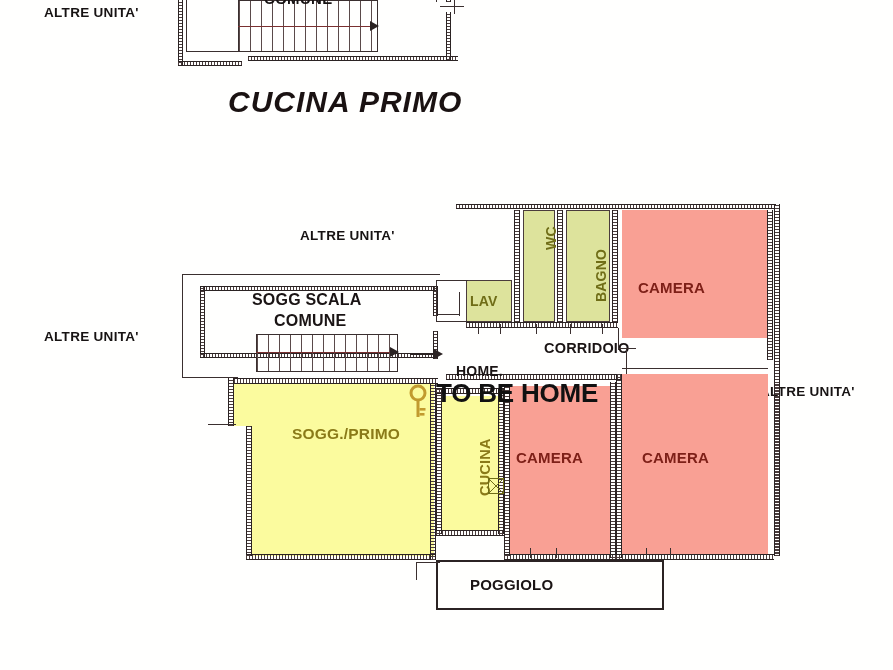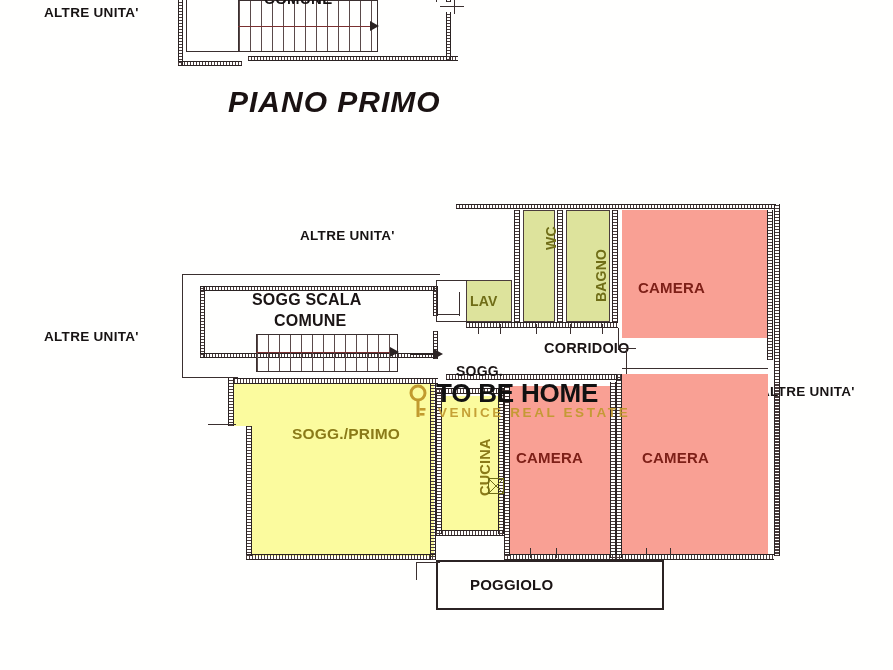--- a/index.html
+++ b/index.html
@@ -130,21 +130,21 @@
     <div class="stair" style="left:60px;top:44px;width:140px;height:52px;"></div>
     <div class="stairline" style="left:60px;top:70px;width:134px;"></div>
     <div class="arrowhead" style="left:192px;top:65px;"></div>
 
   </div>
 
   <div class="lbl" style="left:264px;top:-9px;font-size:15px;">COMUNE</div>
 
   <div class="lbl" style="left:44px;top:6px;font-size:13.5px;">ALTRE UNITA'</div>
 
-  <div id="piano-primo">PIANO PRIMO</div>
+  <div id="piano-primo">CUCINA PRIMO</div>
 
   <div class="lbl" style="left:300px;top:229px;font-size:13.5px;">ALTRE UNITA'</div>
 
   <div class="lbl" style="left:44px;top:330px;font-size:13.5px;">ALTRE UNITA'</div>
 
   <div class="lbl" style="left:760px;top:385px;font-size:13.5px;">ALTRE UNITA'</div>
 
   <div id="mainplan">
 
     <div class="hatchwall" style="left:278px;top:8px;width:320px;height:5px;"></div>
@@ -204,21 +204,21 @@
     <div class="wallthin" style="left:448px;top:152px;width:1.4px;height:34px;"></div>
 
     <div class="hatchwall" style="left:268px;top:178px;width:180px;height:6px;"></div>
 
     <div class="wallthin" style="left:300px;top:128px;width:1.2px;height:10px;"></div>
     <div class="wallthin" style="left:322px;top:128px;width:1.2px;height:10px;"></div>
     <div class="wallthin" style="left:358px;top:128px;width:1.2px;height:10px;"></div>
     <div class="wallthin" style="left:392px;top:128px;width:1.2px;height:10px;"></div>
     <div class="wallthin" style="left:424px;top:128px;width:1.2px;height:10px;"></div>
 
-    <div class="roomlbl txtdark" style="left:278px;top:168px;font-size:14px;">SOGG.</div>
+    <div class="roomlbl txtdark" style="left:278px;top:168px;font-size:14px;">HOME.</div>
 
     <div class="room yellow" style="left:74px;top:188px;width:182px;height:172px;"></div>
 
     <div class="room yellow" style="left:56px;top:188px;width:20px;height:42px;"></div>
 
     <div class="roomlbl txtyellow" style="left:114px;top:230px;font-size:15.5px;">SOGG./PRIMO</div>
 
     <div class="hatchwall" style="left:56px;top:182px;width:204px;height:6px;"></div>
     <div class="hatchwallv" style="left:50px;top:182px;width:6px;height:48px;"></div>
     <div class="wallthin" style="left:30px;top:228px;width:28px;height:1.4px;"></div>
@@ -268,16 +268,15 @@
   <div id="watermark">
     <div id="wm-key">
       <svg viewBox="0 0 26 34" width="26" height="34" aria-hidden="true">
         <circle cx="10" cy="9" r="7" fill="none" stroke="#c19a2e" stroke-width="3"></circle>
         <rect x="8.5" y="15" width="3" height="18" fill="#c19a2e"></rect>
         <rect x="11.5" y="24" width="6" height="2.6" fill="#c19a2e"></rect>
         <rect x="11.5" y="29" width="5" height="2.6" fill="#c19a2e"></rect>
       </svg>
     </div>
     <div id="wm-title">TO BE HOME</div>
-    <div id="wm-sub">VENICE REAL ESTATE</div>
   </div>
 
 </div>
 
 </body></html>

